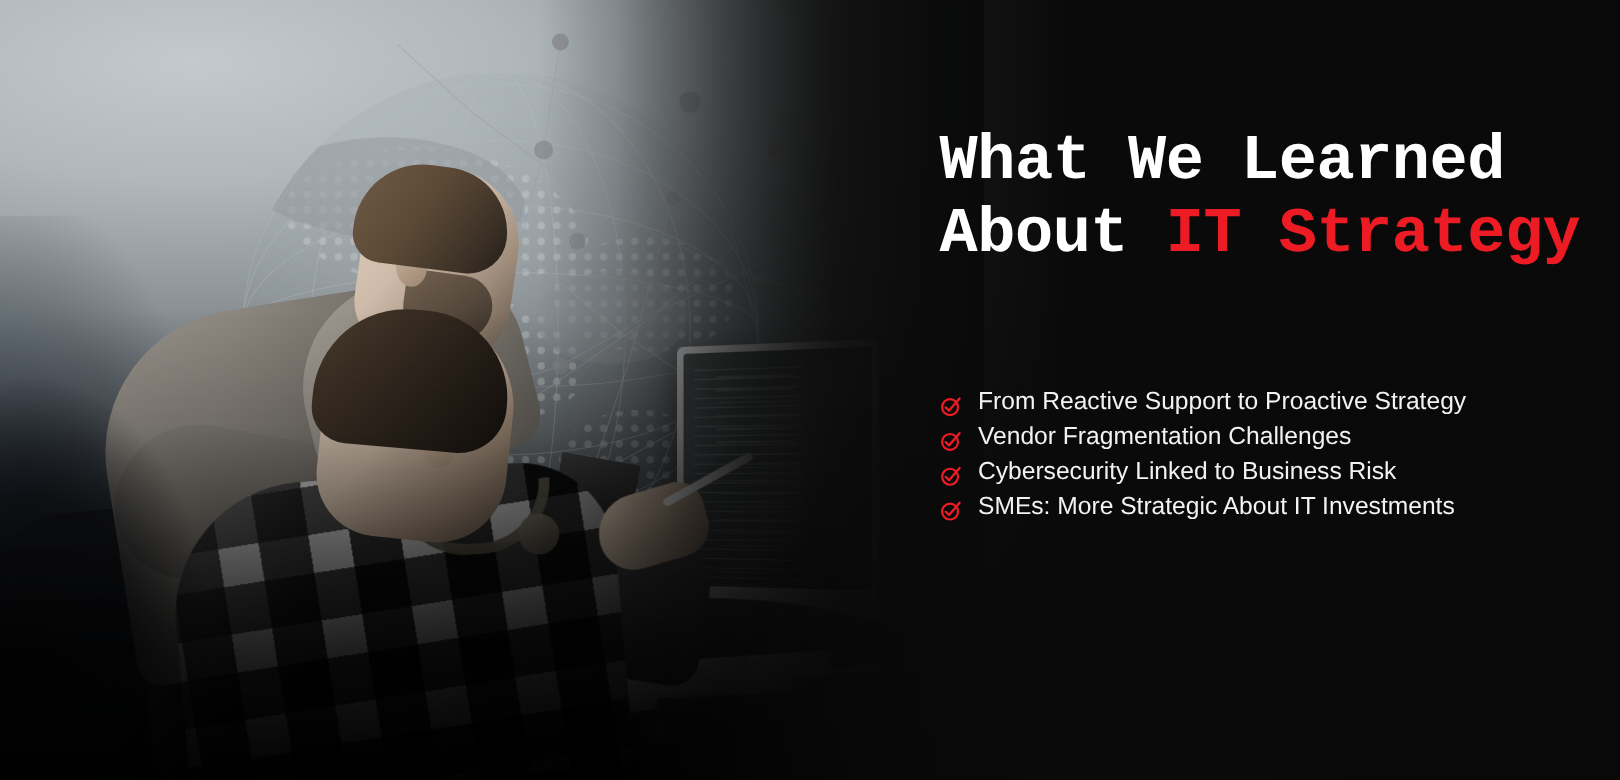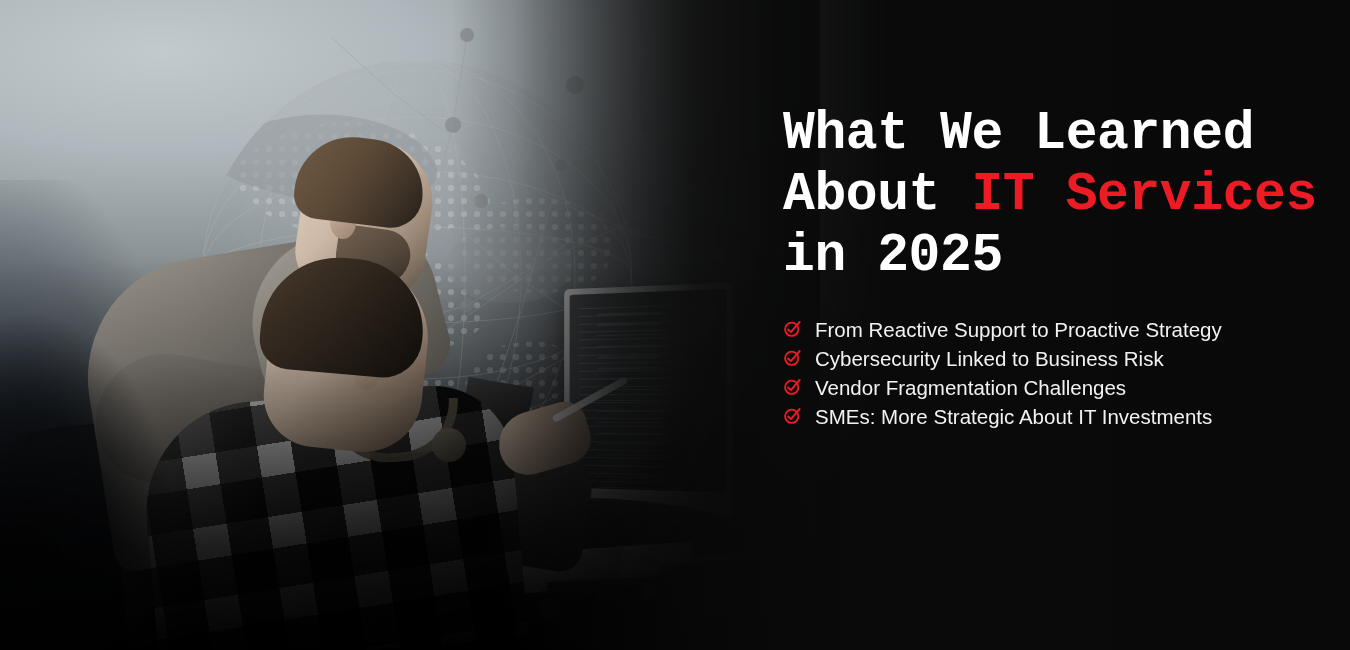--- a/index.html
+++ b/index.html
@@ -177,21 +177,21 @@
   .photo-vfade{position:absolute;inset:0;
     background:linear-gradient(180deg, rgba(0,0,0,0) 55%, rgba(0,0,0,.25) 75%, rgba(0,0,0,.6) 92%, rgba(0,0,0,.8) 100%);}
 
   
   .content{position:absolute;left:783px;top:104px;width:520px;}
   .headline{
     color:#ffffff;font-weight:700;font-size:53px;line-height:61px;
     letter-spacing:-.4px;margin:0;white-space:nowrap;font-family:Liberation Mono, monospace;}
   .headline .accent{color:#ed1c24;}
   .bullets{list-style:none;margin:0;padding:0;position:absolute;left:0;top:214px;width:520px;}
-  .bullet{display:flex;align-items:flex-start;height:29px;}
+  .bullet{display:flex;align-items:flex-end;height:29px;}
   .check-icon{width:19px;height:19px;flex:0 0 19px;margin-right:13px;position:relative;top:1px;}
   .check-icon svg{display:block;width:19px;height:19px;overflow:visible;}
   .bullet-label{color:#f2f2f2;font-size:20.5px;line-height:24px;font-weight:400;white-space:nowrap;}
 </style>
 </head>
 <body>
 
 <div class="banner">
 
   <div class="bg-base"></div>
@@ -356,51 +356,50 @@
     <div class="photo-fade"></div>
   </div>
 
   <div class="bg-left-dark"></div>
   <div class="bg-bottom-fade"></div>
   <div class="bg-right-fade"></div>
 
   <div class="content">
     <h1 class="headline">
       <span>What We Learned</span><br>
-      <span>About </span><span class="accent">IT Services</span><br>
-      <span>in 2025</span>
+      <span>About </span><span class="accent">IT Strategy</span><br>
     </h1>
 
     <ul class="bullets">
       <li class="bullet">
         <span class="check-icon">
           <svg viewBox="0 0 24 24">
               <circle cx="11" cy="13" r="8.4" fill="none" stroke="#ed1c24" stroke-width="2.3"></circle>
               <path d="M6.4 13.2 L10 16.6 L21 3.8" fill="none" stroke="#ed1c24" stroke-width="2.5" stroke-linecap="round" stroke-linejoin="round"></path>
             </svg>
         </span>
         <span class="bullet-label">From Reactive Support to Proactive Strategy</span>
       </li>
       <li class="bullet">
         <span class="check-icon">
           <svg viewBox="0 0 24 24">
               <circle cx="11" cy="13" r="8.4" fill="none" stroke="#ed1c24" stroke-width="2.3"></circle>
               <path d="M6.4 13.2 L10 16.6 L21 3.8" fill="none" stroke="#ed1c24" stroke-width="2.5" stroke-linecap="round" stroke-linejoin="round"></path>
             </svg>
         </span>
-        <span class="bullet-label">Cybersecurity Linked to Business Risk</span>
+        <span class="bullet-label">Vendor Fragmentation Challenges</span>
       </li>
       <li class="bullet">
         <span class="check-icon">
           <svg viewBox="0 0 24 24">
               <circle cx="11" cy="13" r="8.4" fill="none" stroke="#ed1c24" stroke-width="2.3"></circle>
               <path d="M6.4 13.2 L10 16.6 L21 3.8" fill="none" stroke="#ed1c24" stroke-width="2.5" stroke-linecap="round" stroke-linejoin="round"></path>
             </svg>
         </span>
-        <span class="bullet-label">Vendor Fragmentation Challenges</span>
+        <span class="bullet-label">Cybersecurity Linked to Business Risk</span>
       </li>
       <li class="bullet">
         <span class="check-icon">
           <svg viewBox="0 0 24 24">
               <circle cx="11" cy="13" r="8.4" fill="none" stroke="#ed1c24" stroke-width="2.3"></circle>
               <path d="M6.4 13.2 L10 16.6 L21 3.8" fill="none" stroke="#ed1c24" stroke-width="2.5" stroke-linecap="round" stroke-linejoin="round"></path>
             </svg>
         </span>
         <span class="bullet-label">SMEs: More Strategic About IT Investments</span>
       </li>

